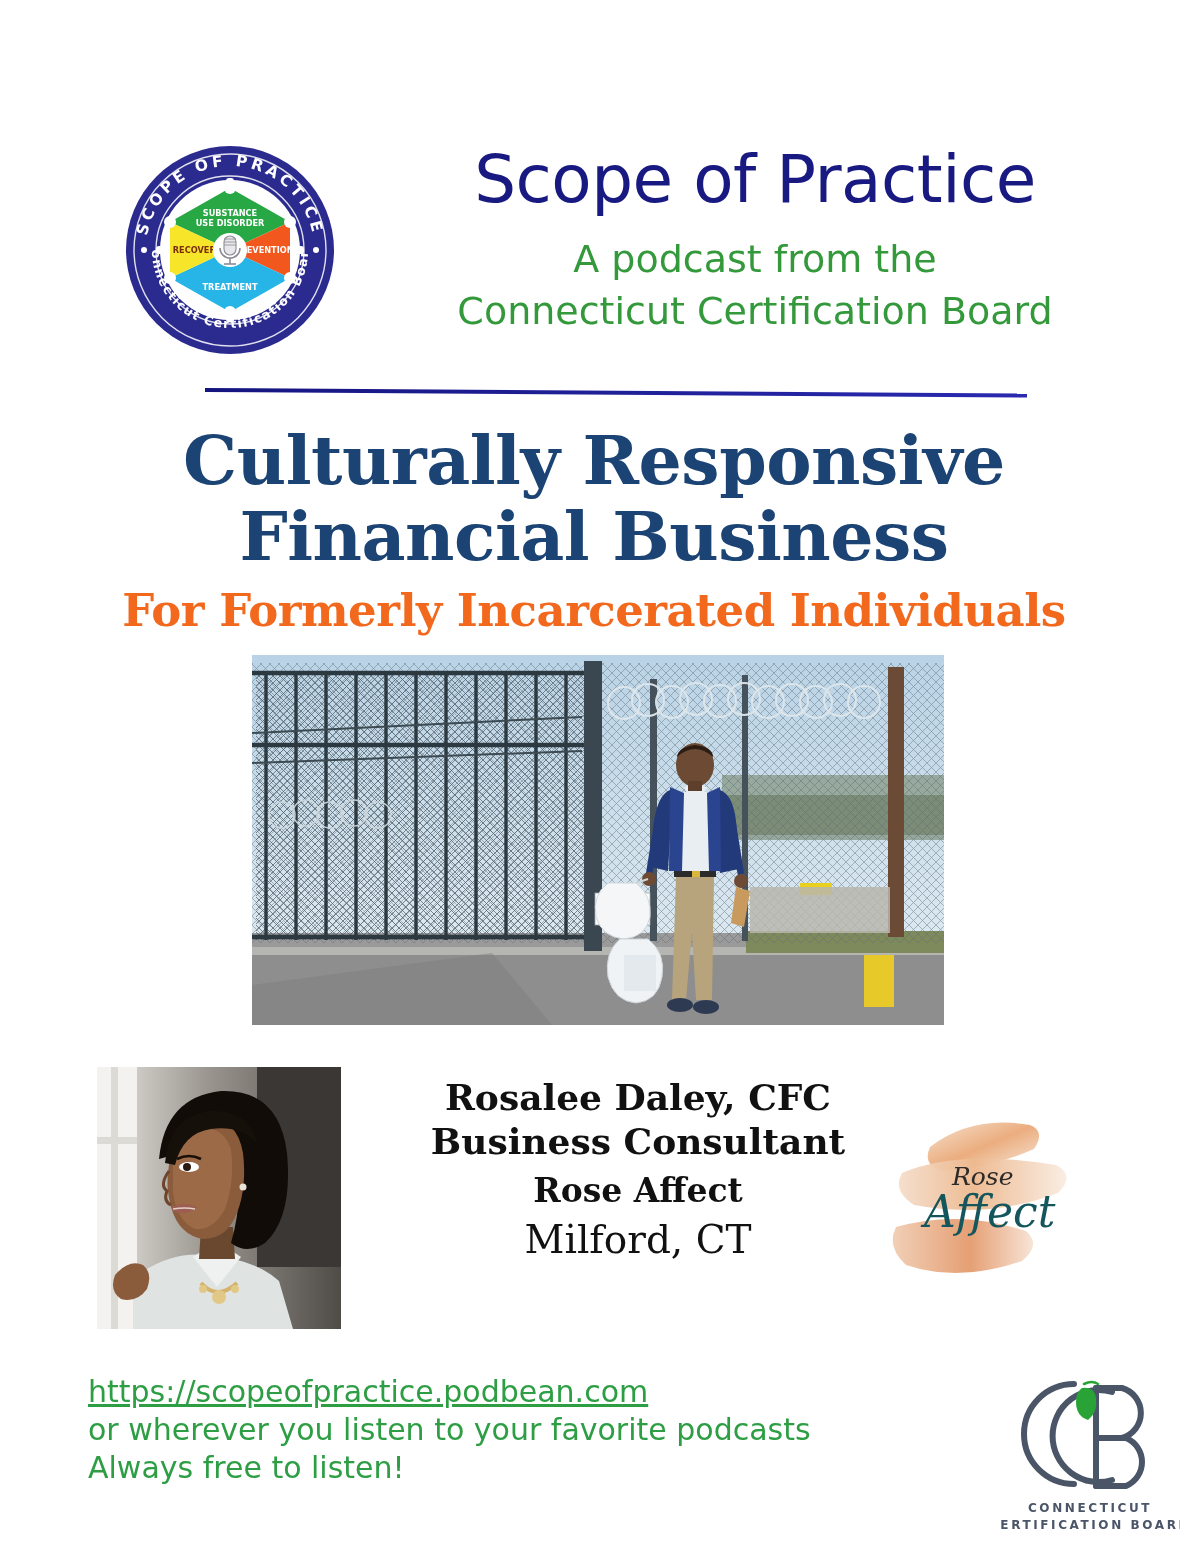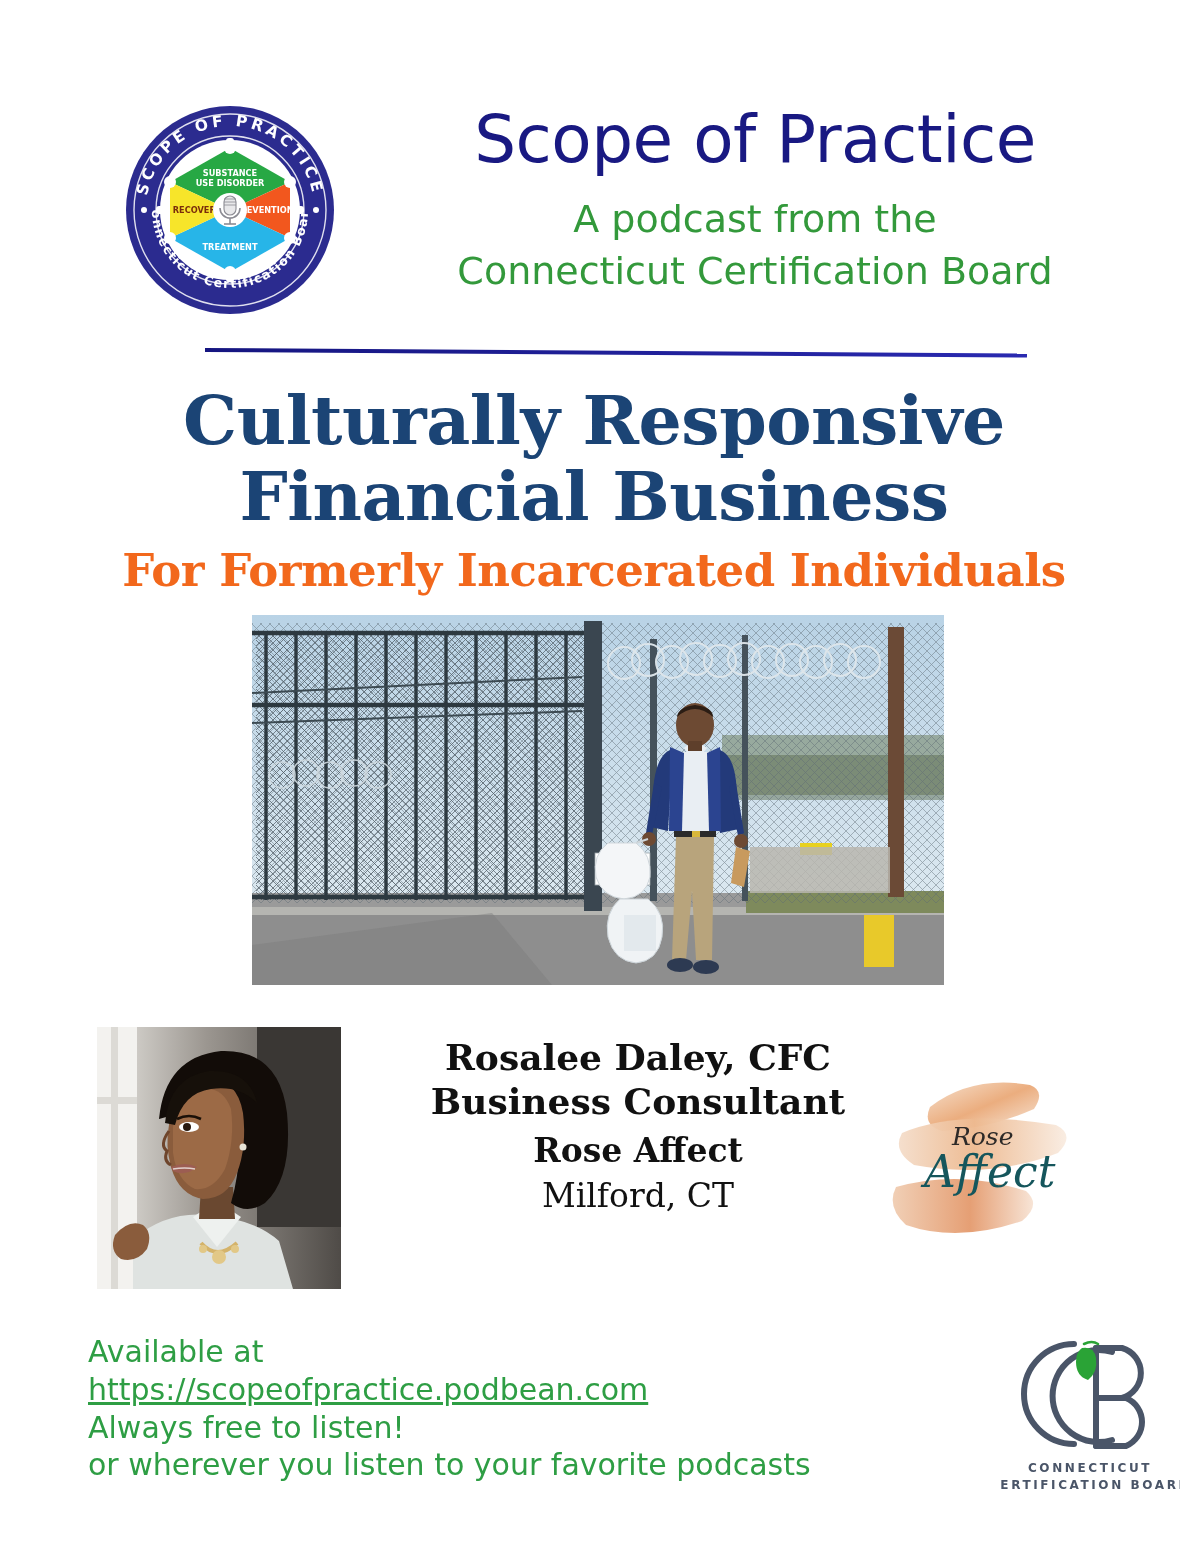--- a/index.html
+++ b/index.html
@@ -2,21 +2,21 @@
 <html><head>
 <meta charset="utf-8">
 <style>
   * { box-sizing: border-box; margin: 0; padding: 0; }
   html, body {
     width: 1200px; height: 1553px;
     background: #ffffff;
     font-family: "DejaVu Sans", sans-serif;
     overflow: hidden;
   }
-  .page { position: relative; width: 1200px; height: 1103px; background:#fff; }
+  .page { position: relative; width: 1200px; height: 1103px; background:#fff;margin-top:40px; }
 
   
   .brand-logo { position:absolute; left:124px; top:104px; width:212px; height:212px; }
   .brand-logo svg { display:block; width:212px; height:212px; }
 
   .title-block { position:absolute; left:370px; top:105px; width:770px; text-align:center; }
   .pod-title {
     font-family: "DejaVu Sans", sans-serif;
     font-size: 66px; font-weight: 400; color:#191982;
     letter-spacing: -0.5px; line-height: 1.06;
@@ -61,21 +61,21 @@
   .photo-guest svg { display:block; width:244px; height:262px; }
 
   .guest-text {
     position:absolute; left:378px; top:1032px; width:520px; text-align:center;
     font-family: "DejaVu Serif", serif; color:#111;
   }
   .guest-with { font-size:28px; font-weight:400; line-height:1.22; }
   .guest-name { font-size:36px; font-weight:700; line-height:1.22; margin-top:4px; }
   .guest-role { font-size:36px; font-weight:700; line-height:1.22; }
   .guest-company { font-size:33px; font-weight:700; line-height:1.3; margin-top:6px; }
-  .guest-city { font-size:33px; font-weight:400; line-height:1.3; margin-top:2px; }
+  .guest-city { font-size:39px; font-weight:400; line-height:1.3; margin-top:2px; }
 
   .rose-logo { position:absolute; left:880px; top:1065px; width:220px; height:200px; }
   .rose-logo svg { display:block; width:220px; height:200px; }
 
   
   .footer-text {
     position:absolute; left:88px; top:1333px; width:800px;
     font-family: "DejaVu Sans", sans-serif;
     font-size: 30px; color:#2E9E44; line-height: 1.26;
   }
@@ -387,24 +387,23 @@
       <path d="M22 68 Q80 44 176 60 Q196 70 178 88 Q110 114 34 100 Q12 86 22 68 Z" fill="url(#br2)" opacity="0.95"></path>
 
       <path d="M16 122 Q80 104 146 126 Q162 140 142 156 Q78 178 26 160 Q6 142 16 122 Z" fill="url(#br3)" opacity="0.95"></path>
 
       <text x="72" y="80" font-family="DejaVu Serif, serif" font-size="25" font-style="italic" fill="#2d2a28">Rose</text>
       <text x="44" y="122" font-family="DejaVu Serif, serif" font-size="44" font-style="italic" fill="#15565C">Affect</text>
     </svg>
   </div>
 
   <div class="footer-text">
-    <span class="footer-line">Available at</span>
     <a class="footer-line url" href="#">https://scopeofpractice.podbean.com</a>
+    <span class="footer-line">or wherever you listen to your favorite podcasts</span>
     <span class="footer-line">Always free to listen!</span>
-    <span class="footer-line">or wherever you listen to your favorite podcasts</span>
   </div>
 
   <div class="ccb-logo">
     <svg viewBox="0 0 180 170" xmlns="http://www.w3.org/2000/svg">
       <g fill="none" stroke="#4A5568" stroke-width="6" stroke-linecap="round">
 
         <path d="M74 14 A50 50 0 1 0 74 114"></path>
 
         <path d="M112 22 A46 46 0 1 0 112 110"></path>
 

